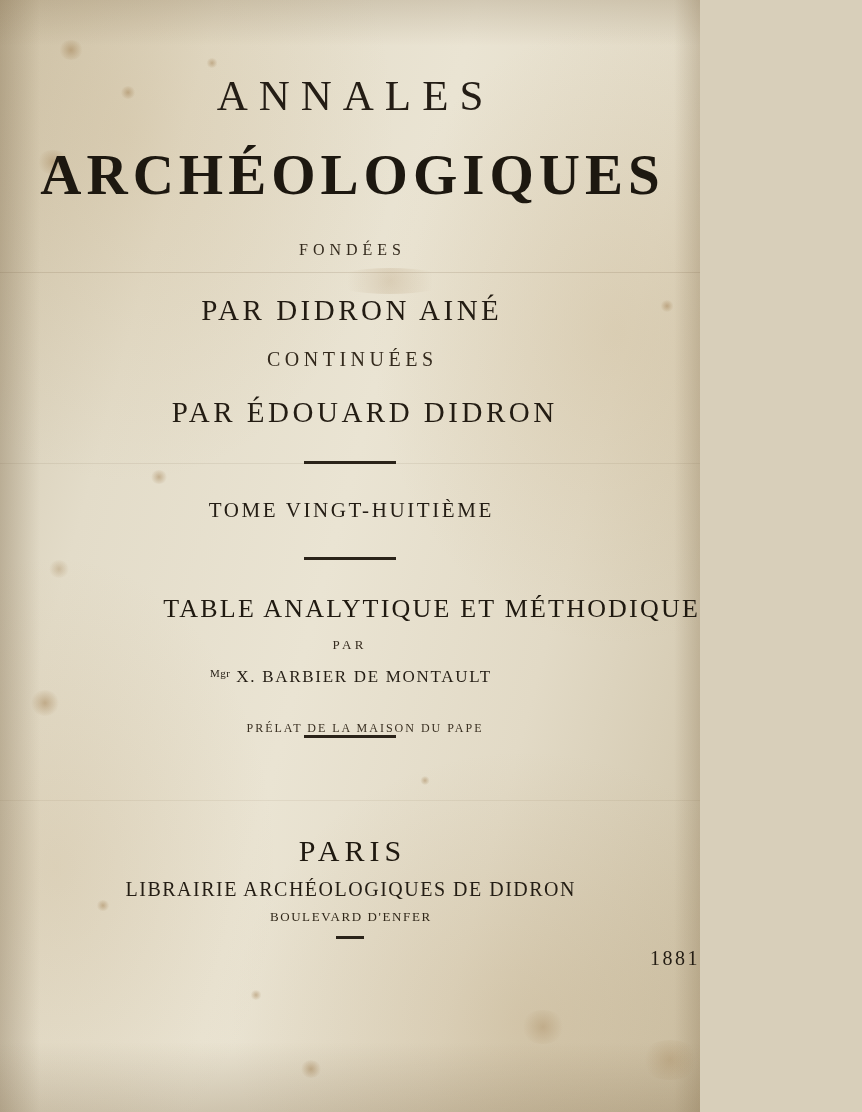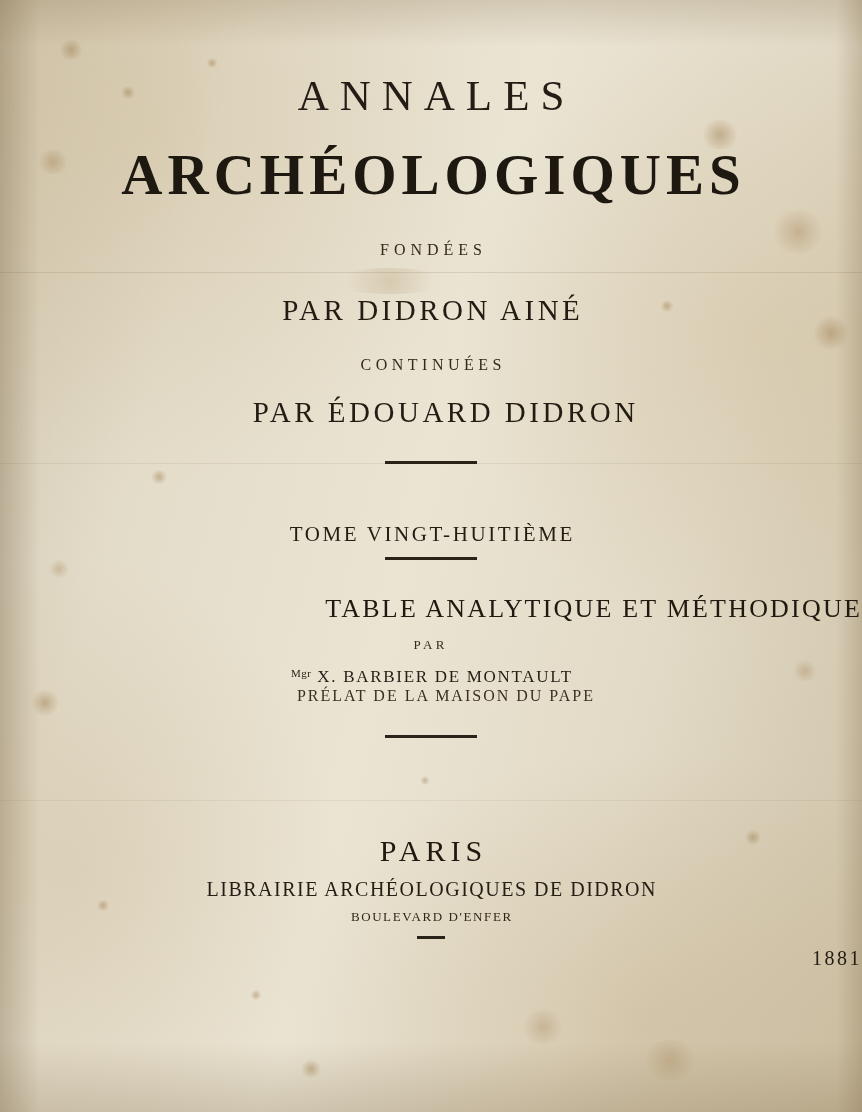--- a/index.html
+++ b/index.html
@@ -10,21 +10,21 @@
     width: 862px;
     height: 1112px;
     overflow: hidden;
     font-family: "Liberation Serif", serif;
     background: #d8cfba;
   }
 
   
   #page {
     position: relative;
-    width: 862px;
+    width: 700px;
     height: 1112px;
     background:
       radial-gradient(ellipse 55% 45% at 18% 12%, rgba(190,160,110,0.20), rgba(190,160,110,0) 70%),
       radial-gradient(ellipse 50% 40% at 88% 30%, rgba(186,158,110,0.22), rgba(186,158,110,0) 70%),
       radial-gradient(ellipse 60% 35% at 75% 92%, rgba(178,150,104,0.25), rgba(178,150,104,0) 70%),
       radial-gradient(ellipse 45% 40% at 8% 78%, rgba(182,154,108,0.20), rgba(182,154,108,0) 70%),
       linear-gradient(105deg, #cfc4ab 0%, #e3dcc9 22%, #eae4d3 48%, #e2dac6 72%, #cdc1a6 100%);
     overflow: hidden;
   }
 
@@ -114,22 +114,22 @@
     position: absolute;
     top: 296px; left: 0; right: 0;
     font-size: 29px;
     letter-spacing: 3.5px;
     text-indent: 3.5px;
     font-weight: 400;
     color: #231c13;
   }
   .t-continuees {
     position: absolute;
-    top: 357px; left: 0; right: 0;
-    font-size: 16px;
+    top: 349px; left: 0; right: 0;
+    font-size: 20px;
     letter-spacing: 4.5px;
     text-indent: 4.5px;
     color: #342a1d;
   }
   .t-edouard {
     position: absolute;
     top: 398px; left: 16px; right: 0;
     font-size: 29px;
     letter-spacing: 3.5px;
     text-indent: 3.5px;
@@ -150,21 +150,20 @@
   .rule-small { height: 3px; width: 28px; }
   .rule-paris { top: 936px; }
 
   .t-tome {
     position: absolute;
     top: 500px; left: 0; right: 0;
     font-size: 21px;
     letter-spacing: 2.6px;
     text-indent: 2.6px;
     color: #241d14;
-    margin-top: 24px;
   }
   .t-table {
     position: absolute;
     top: 596px; left: 0; right: 0;
     font-size: 26px;
     letter-spacing: 2.2px;
     text-indent: 2.2px;
     color: #1f1910;
     text-align: right;
   }
@@ -184,22 +183,22 @@
     text-indent: 1.7px;
     color: #241d14;
   }
   .t-author .sup {
     font-size: 11px;
     vertical-align: 0.45em;
     letter-spacing: 0.5px;
   }
   .t-prelat {
     position: absolute;
-    top: 688px; left: 0; right: 0;
-    font-size: 16px;
+    top: 722px; left: 0; right: 0;
+    font-size: 12px;
     letter-spacing: 2px;
     text-indent: 2px;
     color: #3a3022;
     margin-left: 28px;
   }
 
   .t-paris {
     position: absolute;
     top: 836px; left: 0; right: 0;
     font-size: 30px;

